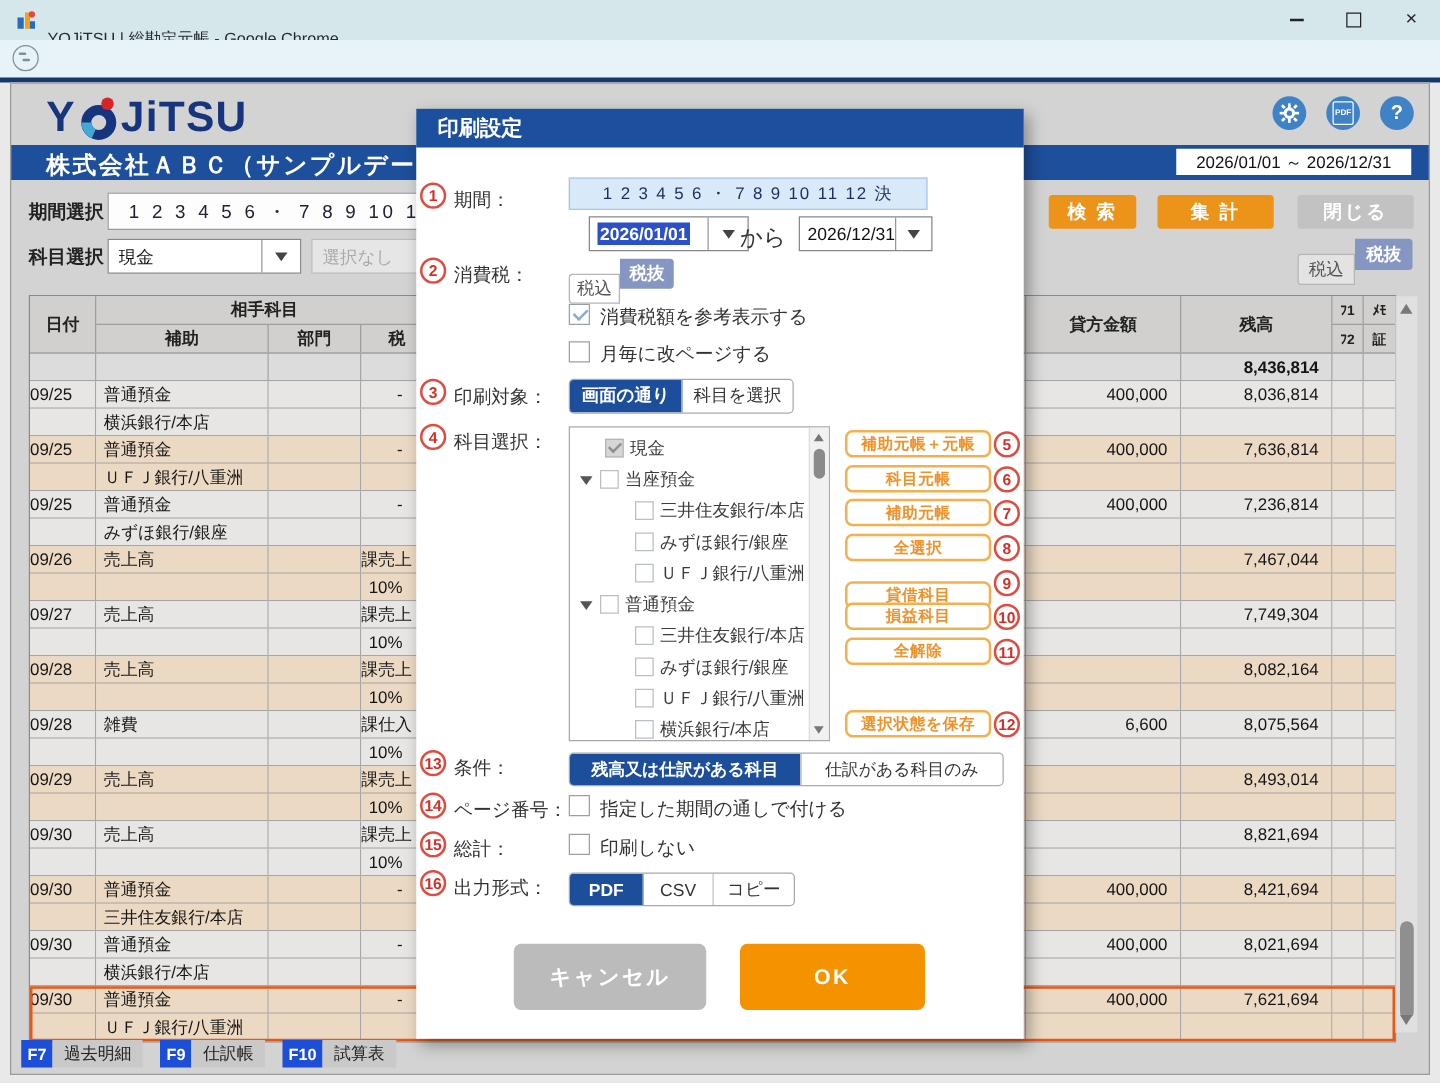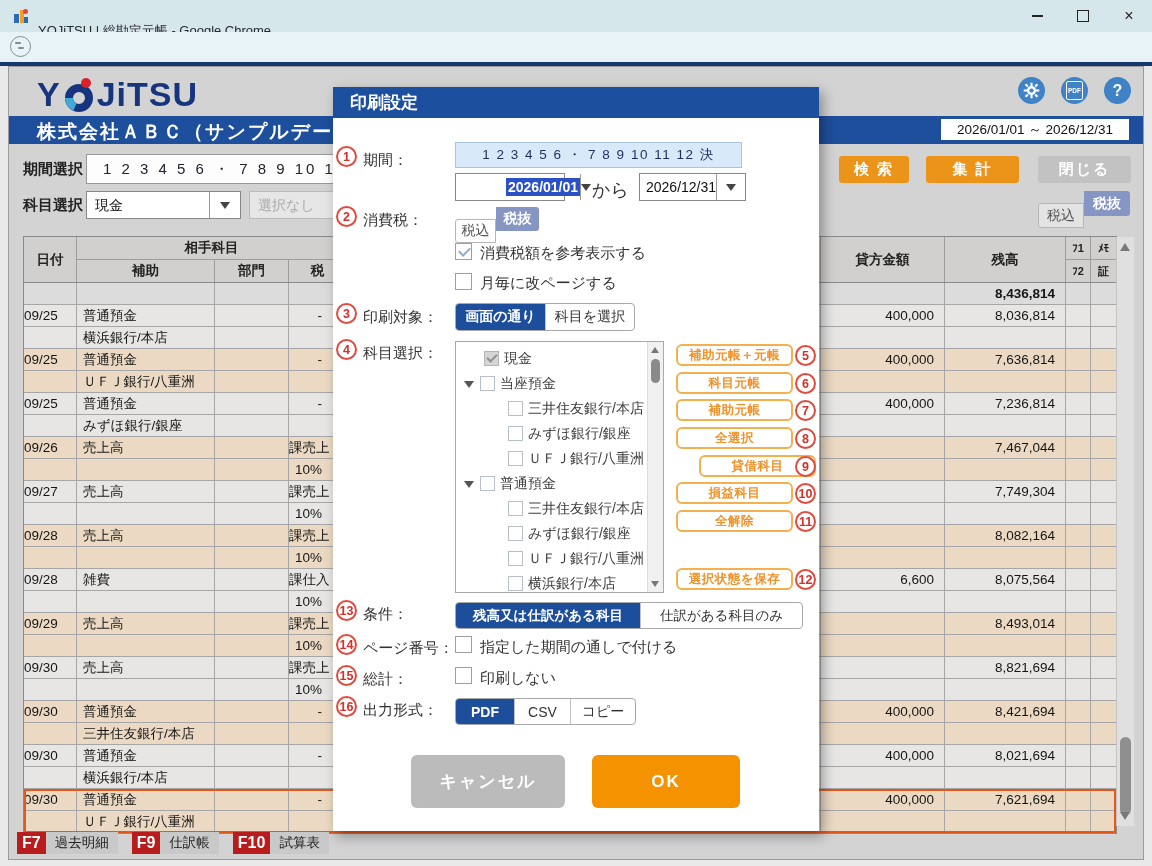--- a/index.html
+++ b/index.html
@@ -92,21 +92,21 @@
   
   .vscroll{position:absolute;left:1107px;top:170px;width:17px;height:589px;background:#e0e0e0;border-left:1px solid #c4c4c4;}
   .sarr{position:absolute;left:3px;width:0;height:0;border-left:5.5px solid transparent;border-right:5.5px solid transparent;}
   .sarr.up{top:6px;border-bottom:8px solid #787878;}
   .sarr.down{bottom:6px;border-top:8px solid #787878;}
   .vthumb{position:absolute;left:3px;top:500px;width:11px;height:78px;background:#8f8f8f;border-radius:6px;}
 
   
   .fkeys{position:absolute;left:8px;top:765px;display:flex;gap:14px;}
   .fkey{display:flex;}
-  .kcap{background:#b91c1c;color:#fff;font-weight:bold;font-size:16px;padding:2px 5px;display:flex;align-items:center;}
+  .kcap{background:#1d4ed8;color:#fff;font-weight:bold;font-size:13px;padding:2px 5px;display:flex;align-items:center;}
   .klabel{background:#c9c9c9;color:#222;font-size:13.5px;padding:2px 9px;display:flex;align-items:center;}
 
   
   .dialog-layer{position:absolute;inset:0;z-index:10;}
   .dlg-box{position:absolute;left:333px;top:87px;width:486px;height:744px;background:#fff;box-shadow:4px 5px 12px rgba(0,0,0,.35);}
   .dlg-title{position:absolute;left:333px;top:87px;width:486px;height:31px;background:#1c4f9e;color:#fff;font-weight:bold;font-size:17px;line-height:31px;padding-left:17px;box-sizing:border-box;}
   .dlbl{position:absolute;font-size:15px;color:#333;}
   .numc{position:absolute;width:21px;height:21px;border:2px solid #e04b3f;border-radius:50%;background:#fff;color:#d2302a;
         font-size:12.5px;font-weight:bold;display:flex;align-items:center;justify-content:center;box-sizing:border-box;}
   .mband-dlg{position:absolute;left:455px;top:142px;width:287px;height:26px;background:#d8e9f9;border:1px solid #aac4e4;box-sizing:border-box;
@@ -600,21 +600,21 @@
       </div>
   </div>
 
   <div class="dialog-layer">
     <div class="dlg-box"></div>
     <div class="dlg-title">印刷設定</div>
 
     <div class="numc" style="left:336px;top:146px;">1</div>
     <div class="dlbl" style="left:363px;top:151px;">期間：</div>
     <div class="mband-dlg">1 2 3 4 5 6 ・ 7 8 9 10 11 12 決</div>
-    <div class="dsel" style="left:455px;top:173px;width:110px;padding-left:44px;">
+    <div class="dsel" style="left:471px;top:173px;width:128px;">
       <div class="txt">
           <span class="hl">2026/01/01</span>
         </div>
       <div class="arr">
           <span class="tri-down"></span>
         </div>
     </div>
     <div class="kara" style="left:592px;top:178px;">から</div>
     <div class="dsel" style="left:639px;top:173px;width:107px;">
       <div class="txt">
@@ -706,21 +706,21 @@
     </div>
     <div>
         <div class="sidebtn" style="top: 344px;">補助元帳＋元帳</div>
         <div class="numc" style="left: 795px; top: 345px;">5</div>
         <div class="sidebtn" style="top: 372px;">科目元帳</div>
         <div class="numc" style="left: 795px; top: 373px;">6</div>
         <div class="sidebtn" style="top: 399px;">補助元帳</div>
         <div class="numc" style="left: 795px; top: 400px;">7</div>
         <div class="sidebtn" style="top: 427px;">全選択</div>
         <div class="numc" style="left: 795px; top: 428px;">8</div>
-        <div class="sidebtn" style="top: 455px; margin-left: 23px;">貸借科目</div>
+        <div class="sidebtn" style="top: 465px;">貸借科目</div>
         <div class="numc" style="left: 795px; top: 456px;">9</div>
         <div class="sidebtn" style="top: 482px;">損益科目</div>
         <div class="numc" style="left: 795px; top: 483px;">10</div>
         <div class="sidebtn" style="top: 510px;">全解除</div>
         <div class="numc" style="left: 795px; top: 511px;">11</div>
         <div class="sidebtn" style="top: 568px;">選択状態を保存</div>
         <div class="numc" style="left: 795px; top: 569px;">12</div>
       </div>
 
     <div class="numc" style="left:336px;top:600px;">13</div>

